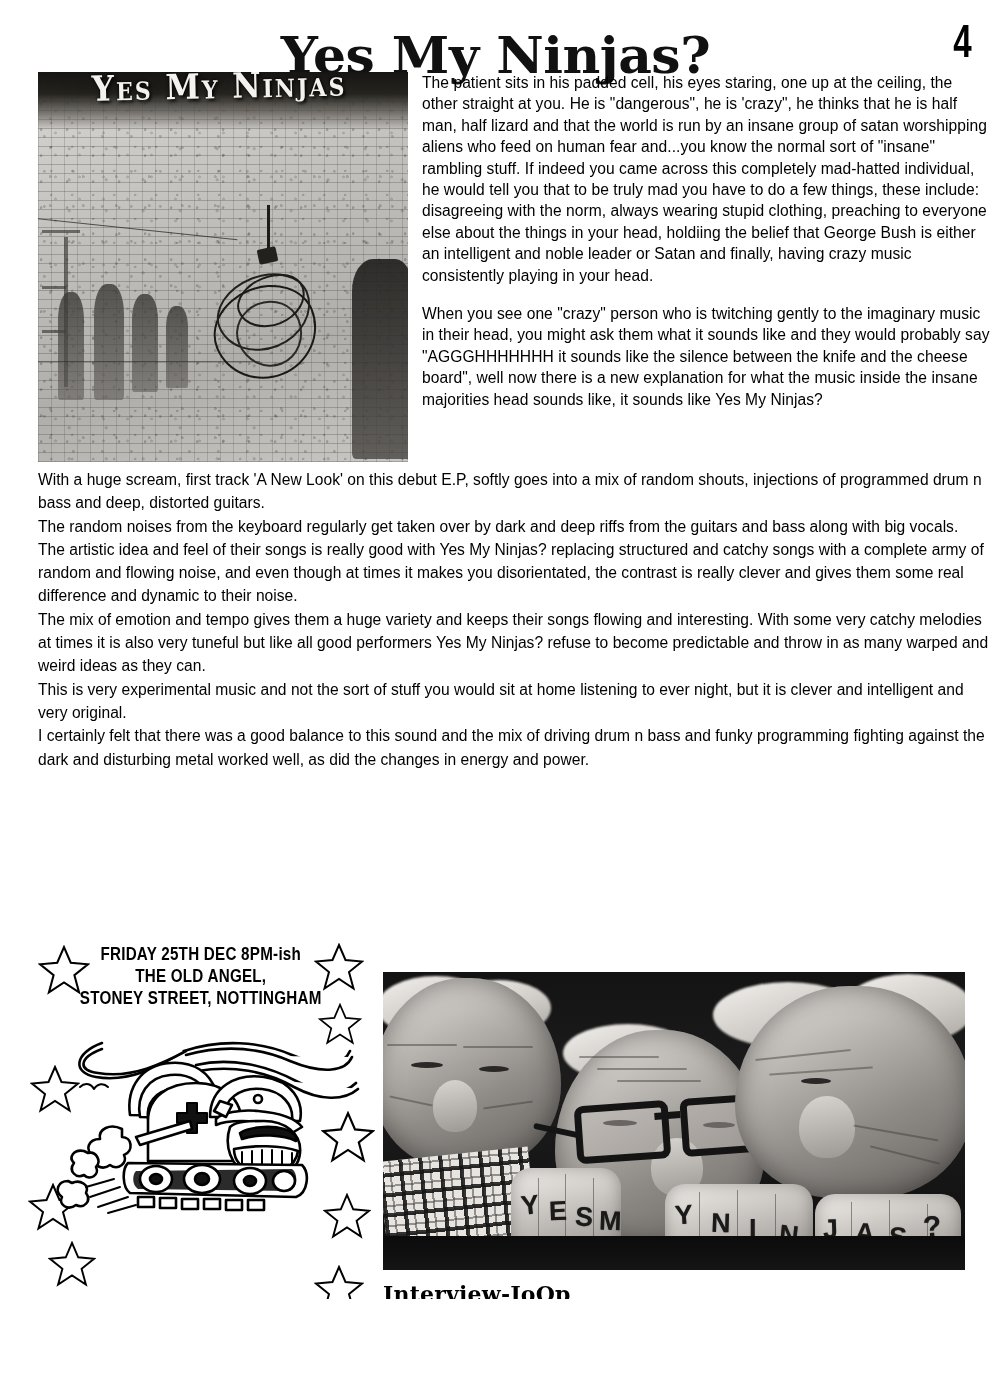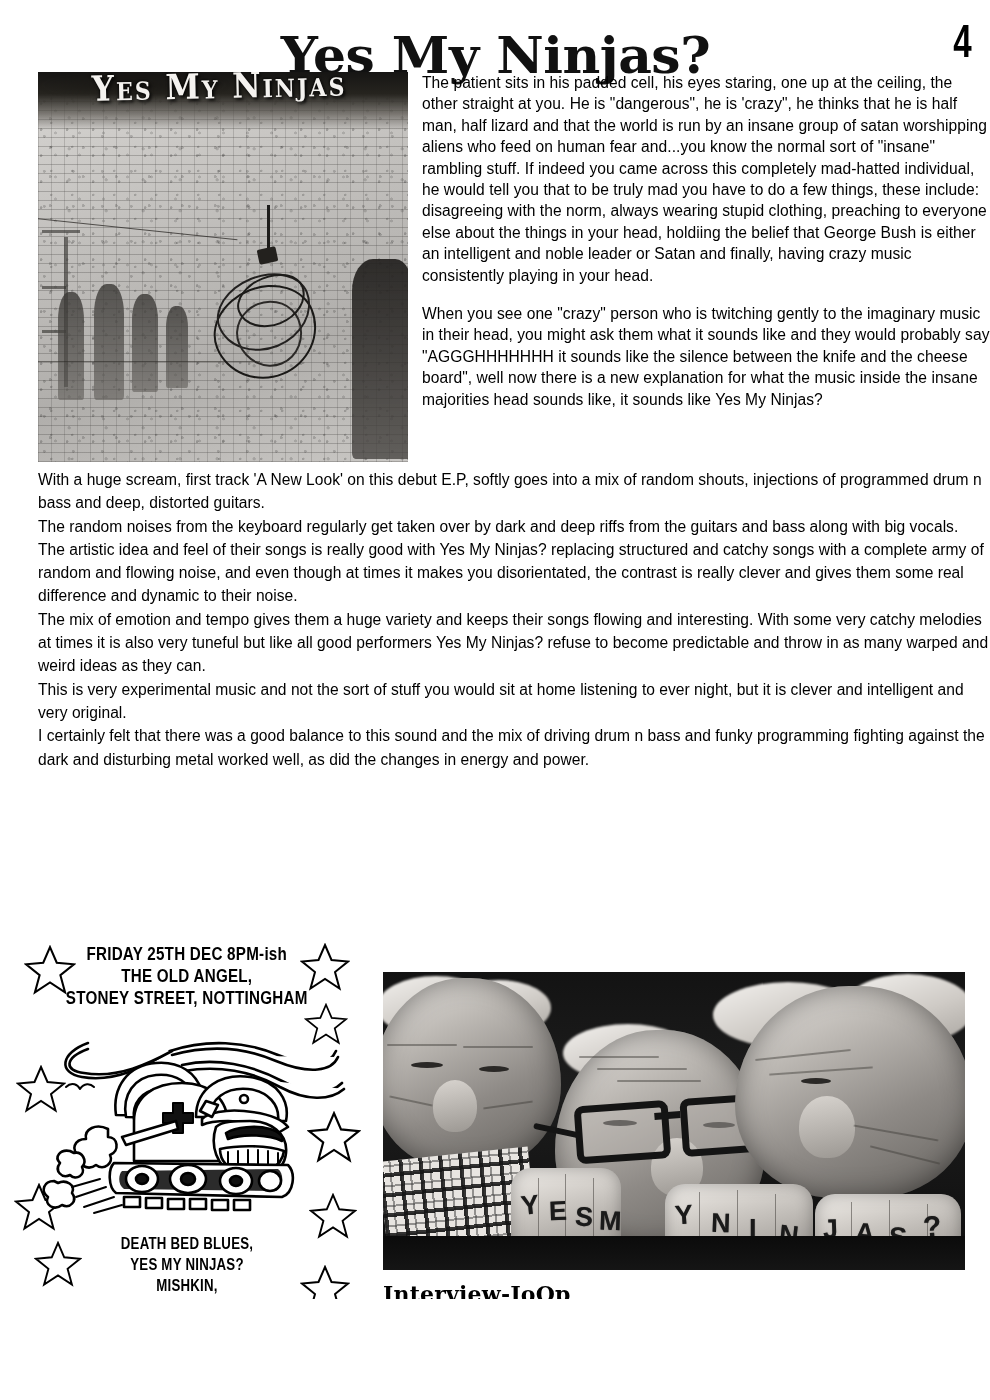--- a/index.html
+++ b/index.html
@@ -188,21 +188,21 @@
     position: absolute;
     left: 0;
     top: 935px;
     width: 990px;
     height: 465px;
   }
 
   
   #flyer {
     position: absolute;
-    left: 12px;
+    left: 26px;
     top: 0px;
     width: 350px;
     height: 460px;
     text-decoration: underline;
   }
   .flyer-head {
     text-align: center;
     font-family: "Liberation Sans", sans-serif;
     font-weight: bold;
     font-size: 19px;
@@ -534,26 +534,20 @@
           <path d="M78 108 C66 102 54 108 56 118 C44 118 40 130 50 134 C46 144 58 150 66 144 C74 150 84 142 80 134 C90 130 88 116 78 116 Z"></path>
           <path d="M40 130 C30 128 24 136 30 142 C24 150 32 158 40 154 C46 160 56 154 52 146 C58 140 52 130 44 132 Z"></path>
           <path d="M24 160 C14 160 10 170 18 176 C14 184 24 190 32 184 C40 188 48 180 42 172 C46 164 36 158 28 162 Z"></path>
 
           <path d="M42 166 L70 158 M46 176 L76 166 M54 186 L84 176 M64 192 L92 184" stroke-width="2"></path>
 
           <path d="M36 66 C42 60 48 64 50 68 M50 68 C54 62 60 62 64 66" stroke-width="2"></path>
         </g>
       </svg>
 
-      <div id="flyer-bands">
-        <div class="flyer-band">DEATH BED BLUES,</div>
-        <div class="flyer-band">YES MY NINJAS?</div>
-        <div class="flyer-band">MISHKIN,</div>
-        <div class="flyer-band">DRUNKEN HEROES.</div>
-      </div>
 
     </div>
 
     <div id="fists-photo">
       <div class="fp fp-bg"></div>
 
       <div class="mask-hair" style="left:-6px;top:4px;width:118px;height:62px;"></div>
       <div class="mask-hair" style="left:64px;top:8px;width:104px;height:56px;"></div>
       <div class="mask-head" style="left:-10px;top:6px;width:188px;height:190px;"></div>
       <div class="mask-wrinkle" style="left:4px;top:72px;width:70px;"></div>

